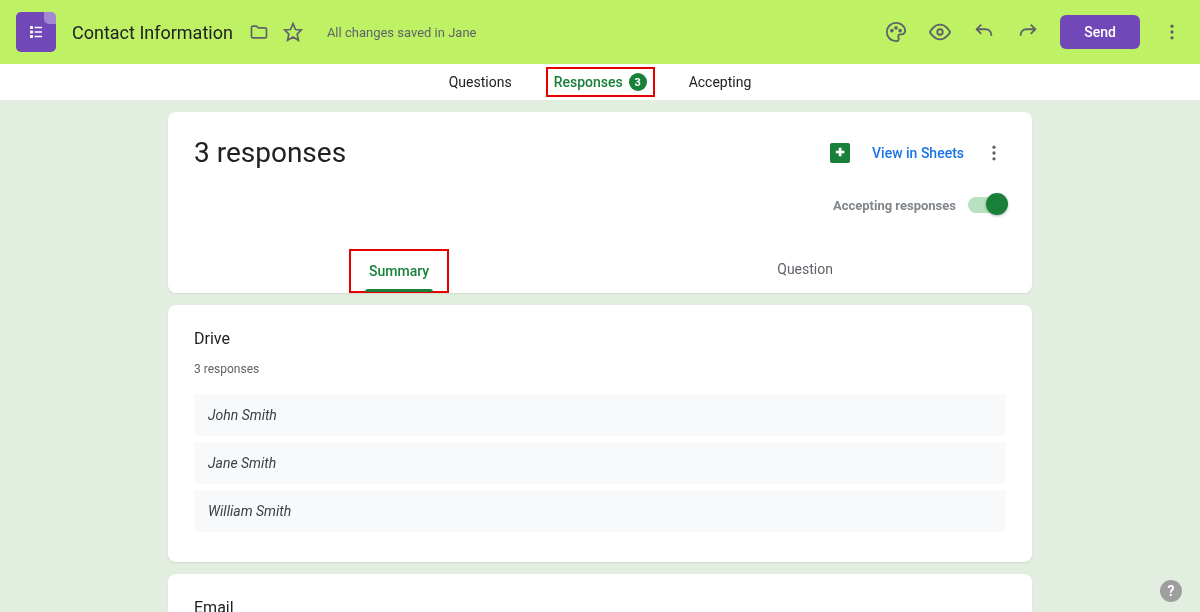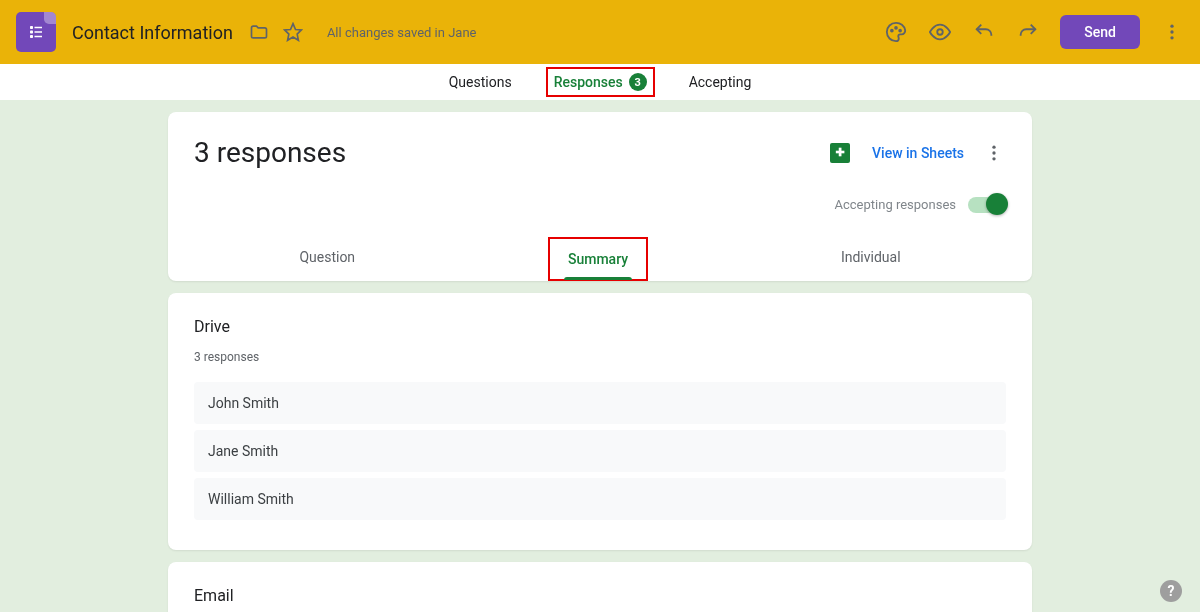--- a/index.html
+++ b/index.html
@@ -1,18 +1,18 @@
 <!DOCTYPE html>
 <html><head>
 <meta charset="utf-8">
 <style>
 * { margin: 0; padding: 0; box-sizing: border-box; font-family: 'Roboto', Arial, sans-serif; }
 body { background: #fff; width: 1200px; height: 612px; overflow: hidden; position: relative; }
 
-.header { height: 64px; display: flex; align-items: center; padding: 0 16px; background: #eab308; }
+.header { height: 64px; display: flex; align-items: center; padding: 0 16px; background: #bef264; }
 .logo { width: 40px; height: 40px; background: #7248b9; border-radius: 5px; display: flex; align-items: center; justify-content: center; margin-right: 16px; position: relative; }
 .logo::before { content: ''; position: absolute; top: 0; right: 0; width: 12px; height: 12px; background: rgba(255,255,255,0.35); border-radius: 0 5px 0 5px; }
 .logo svg { fill: #fff; }
 .title { font-size: 18px; color: #202124; margin-right: 14px; }
 .header-icon { width: 24px; height: 24px; display: flex; align-items: center; justify-content: center; margin-right: 10px; cursor: pointer; color: #5f6368; }
 .save-status { font-size: 13px; color: #5f6368; margin-left: 12px; }
 .header-right { margin-left: auto; display: flex; align-items: center; gap: 20px; }
 .header-right .icon-btn { width: 24px; height: 24px; display: flex; align-items: center; justify-content: center; cursor: pointer; color: #5f6368; }
 .send-btn { background: #7248b9; color: #fff; border: none; border-radius: 6px; padding: 9px 24px; font-size: 14px; font-weight: 500; cursor: pointer; }
 .more-btn { width: 24px; height: 24px; display: flex; align-items: center; justify-content: center; cursor: pointer; color: #5f6368; }
@@ -27,33 +27,33 @@
 .card { background: #fff; border-radius: 8px; width: 864px; margin: 0 auto 12px; padding: 24px 26px; box-shadow: 0 1px 2px rgba(0,0,0,0.08); }
 .card.responses-card { padding-bottom: 0; }
 
 .resp-header { display: flex; align-items: center; margin-bottom: 28px; }
 .resp-title { font-size: 28px; color: #202124; }
 .resp-actions { margin-left: auto; display: flex; align-items: center; gap: 18px; }
 .sheets-link { color: #1a73e8; font-weight: 500; font-size: 14px; display: flex; align-items: center; gap: 22px; cursor: pointer; }
 .sheets-icon { width: 20px; height: 20px; background: #188038; border-radius: 2px; display: flex; align-items: center; justify-content: center; }
 .sheets-icon::after { content: '✚'; color: #fff; font-size: 11px; font-weight: bold; }
 
-.accepting { display: flex; justify-content: flex-end; gap: 12px; margin-bottom: 24px; }
+.accepting { display: flex; align-items: center; justify-content: flex-end; gap: 12px; margin-bottom: 36px; font-weight: bold; }
 .accepting-label { font-size: 13px; color: #80868b; }
 .toggle { width: 38px; height: 16px; background: #b7e1c1; border-radius: 8px; position: relative; cursor: pointer; }
 .toggle::after { content: ''; position: absolute; right: -2px; top: -4px; width: 22px; height: 22px; background: #188038; border-radius: 50%; box-shadow: 0 1px 3px rgba(0,0,0,0.3); }
 
 .sub-tabs { display: flex; justify-content: space-around; border: none; }
 .sub-tab { font-size: 14px; color: #5f6368; padding: 12px 18px; cursor: pointer; position: relative; }
 .sub-tab.active { color: #188038; font-weight: 500; }
 .sub-tab.active::after { content: ''; position: absolute; bottom: -1px; left: 15%; right: 15%; height: 3px; background: #188038; border-radius: 3px 3px 0 0; }
 
 .q-card-title { font-size: 16px; color: #202124; margin-bottom: 14px; }
 .q-card-sub { font-size: 12px; color: #5f6368; margin-bottom: 18px; }
-.response-row { background: #f8f9fa; padding: 13px 14px; border-radius: 4px; margin-bottom: 6px; font-size: 14px; color: #3c4043; }
+.response-row { background: #f8f9fa; padding: 13px 14px; border-radius: 4px; margin-bottom: 6px; font-size: 14px; color: #3c4043; font-style: italic; }
 
 .help-fab { position: fixed; right: 18px; bottom: 10px; width: 22px; height: 22px; border-radius: 50%; background: #9e9e9e; color: #fff; display: flex; align-items: center; justify-content: center; font-size: 14px; font-weight: 700; cursor: pointer; }
 </style>
 </head>
 <body>
 
 <div class="header">
   <div class="logo">
     <svg width="18" height="18" viewBox="0 0 24 24">
         <rect x="4" y="4" width="4" height="4" rx="1"></rect>
@@ -140,23 +140,22 @@
               <circle cx="12" cy="19" r="2"></circle>
             </svg>
         </div>
       </div>
     </div>
     <div class="accepting">
       <span class="accepting-label">Accepting responses</span>
       <div class="toggle"></div>
     </div>
     <div class="sub-tabs">
+      <div class="sub-tab active highlight-red">Summary</div>
       <div class="sub-tab">Question</div>
-      <div class="sub-tab active highlight-red">Summary</div>
-      <div class="sub-tab">Individual</div>
     </div>
   </div>
 
   <div class="card">
     <div class="q-card-title">Drive</div>
     <div class="q-card-sub">3 responses</div>
     <div class="response-row">John Smith</div>
     <div class="response-row">Jane Smith</div>
     <div class="response-row">William Smith</div>
   </div>

